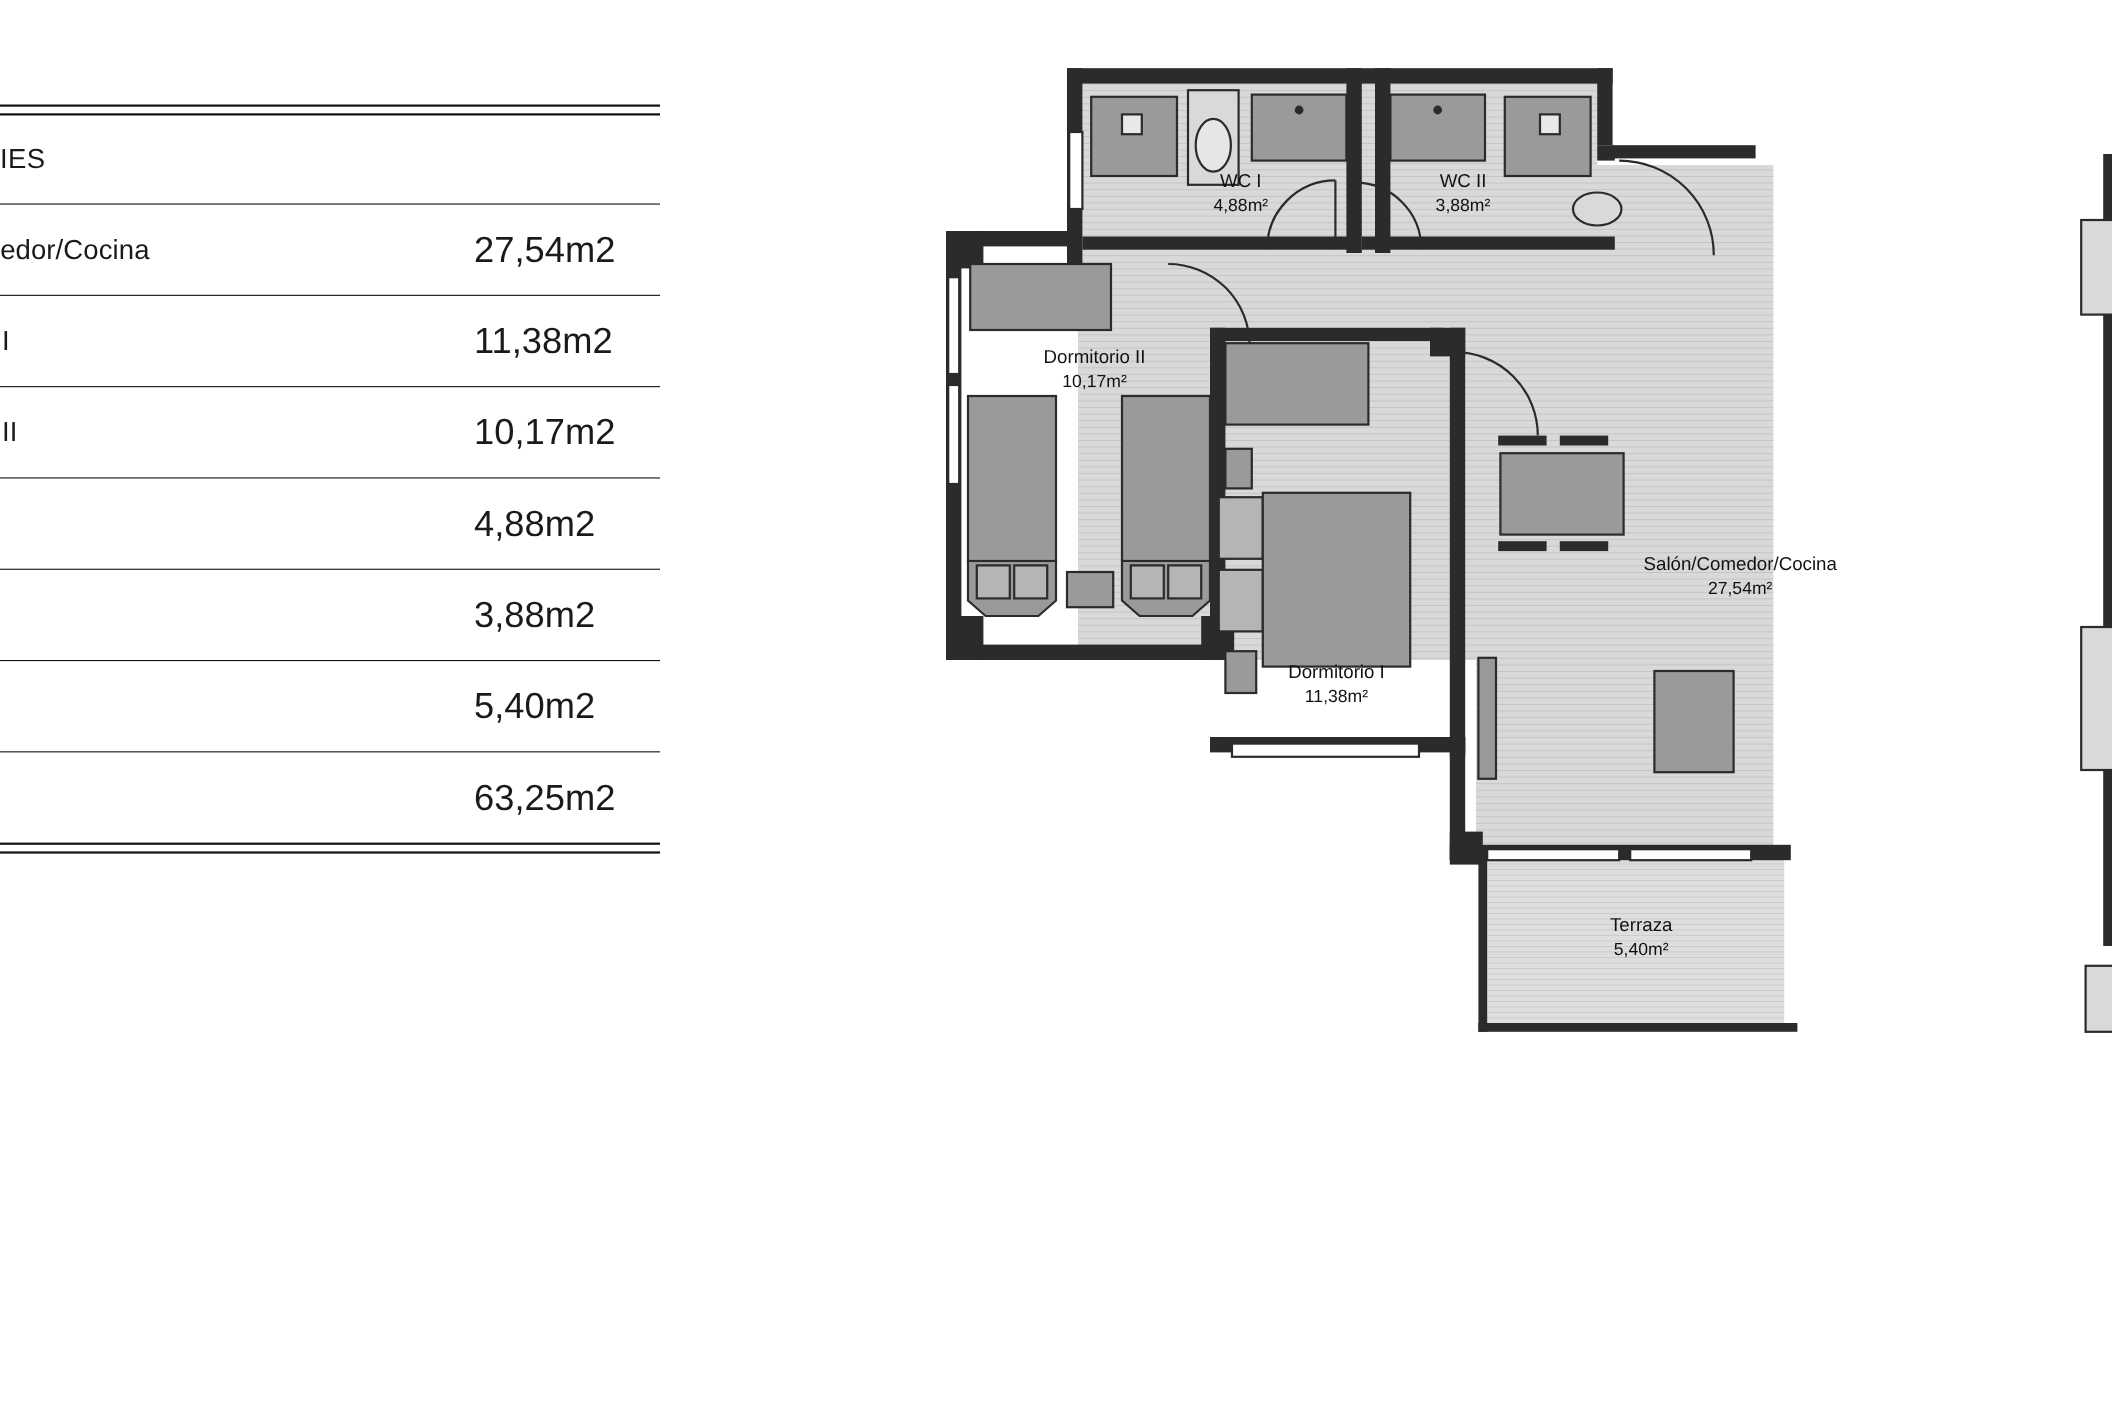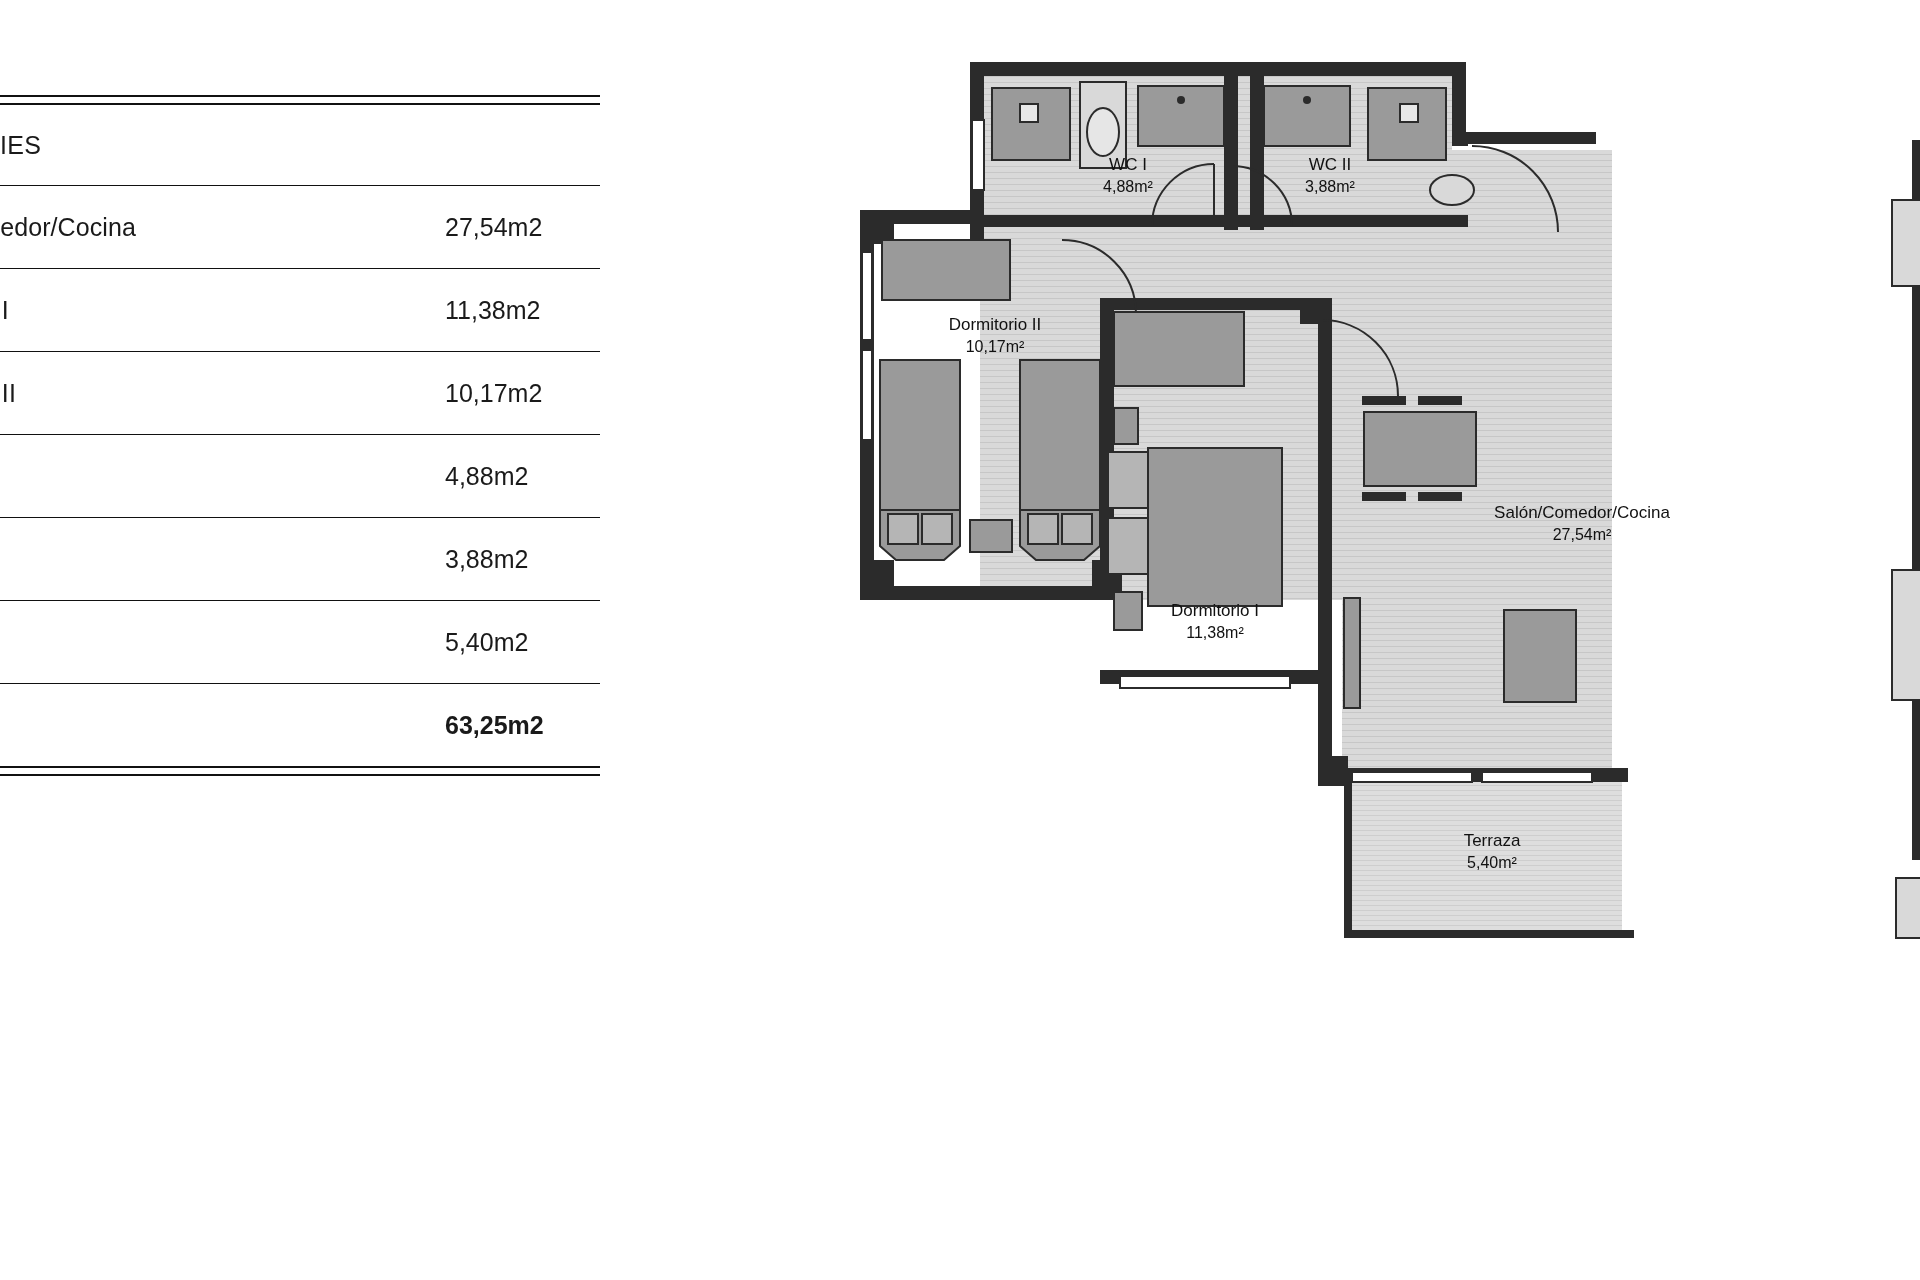--- a/index.html
+++ b/index.html
@@ -39,31 +39,31 @@
   }
   .tbl-row .lbl {
     position: absolute;
     left: 0;
     font-size: 25px;
     letter-spacing: 0.1px;
     white-space: nowrap;
   }
   .tbl-row .val {
     position: absolute;
-    left: 505px;
-    font-size: 25px;
+    left: 491px;
+    font-size: 33px;
     white-space: nowrap;
   }
   .tbl-row.header .lbl {
     font-size: 25px;
     letter-spacing: 0.4px;
   }
   .tbl-row.total .lbl,
   .tbl-row.total .val {
-    font-weight: bold;
+    font-weight: normal;
   }
   .tbl-row.header { height: 80px; }
 
   
   #floorplan {
     position: absolute;
     left: 852px;
     top: 40px;
     width: 1100px;
     height: 940px;

